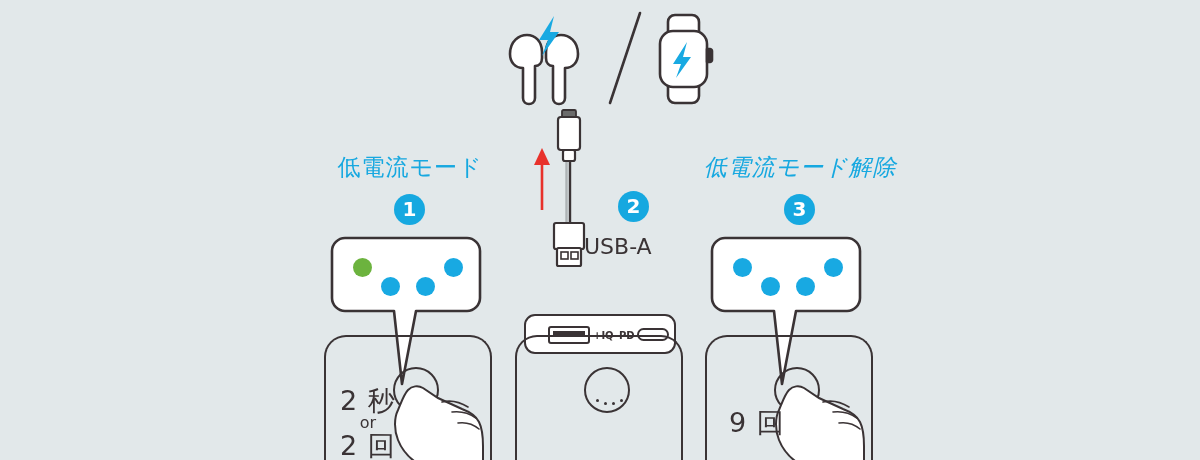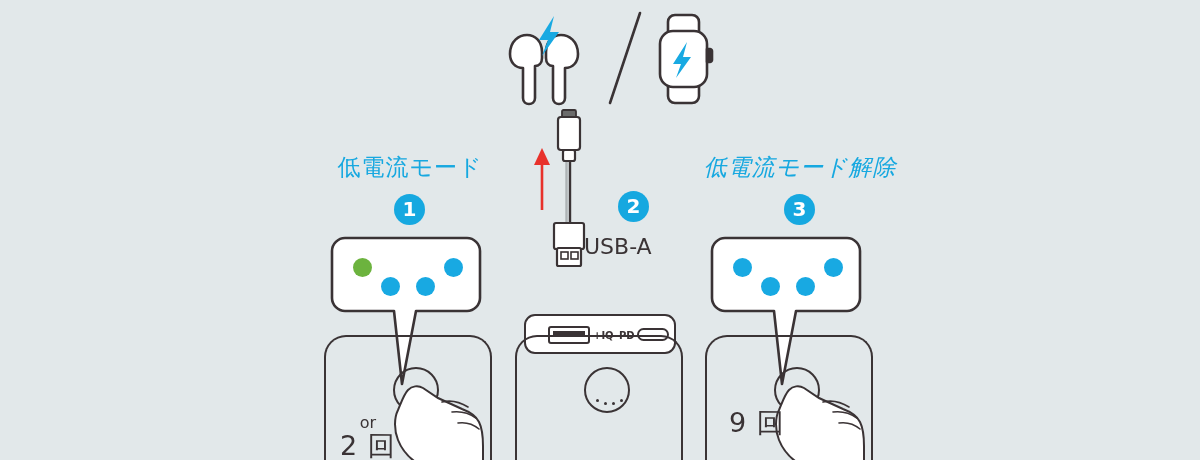--- a/index.html
+++ b/index.html
@@ -256,20 +256,21 @@
   <div class="abs" style="left:380px; top:360px;">
     <svg width="130" height="105" viewBox="0 0 130 105" fill="none">
       <path d="M28 30 C32 26, 38 25, 43 28 L58 38 L82 49 C90 52, 96 56, 99 62 C102 68, 103 78, 103 86 L103 105 L40 105
                C30 99, 22 90, 18 80 C14 70, 14 58, 18 50 C21 43, 24 34, 28 30 Z" fill="#ffffff" stroke="#3a3335" stroke-width="2"></path>
       <path d="M62 42 C70 40, 80 42, 88 47" stroke="#3a3335" stroke-width="1.6" fill="none" stroke-linecap="round"></path>
       <path d="M72 52 C80 51, 89 53, 96 58" stroke="#3a3335" stroke-width="1.6" fill="none" stroke-linecap="round"></path>
       <path d="M78 63 C85 62, 93 64, 99 69" stroke="#3a3335" stroke-width="1.6" fill="none" stroke-linecap="round"></path>
     </svg>
   </div>
 
+  <div class="press-text press-big" style="left:328px; top:383px; width:80px;">2 秒</div>
   <div class="press-text press-small" style="left:328px; top:413px; width:80px;">or</div>
   <div class="press-text press-big" style="left:328px; top:428px; width:80px;">2 回</div>
 
   <div class="device-panel" style="left:515px; top:335px; width:168px; height:125px;"></div>
   <div class="btn-circle" style="left:584px; top:367px;">
     <div class="btn-dot" style="left:10px; top:30px;"></div>
     <div class="btn-dot" style="left:18px; top:33px;"></div>
     <div class="btn-dot" style="left:26px; top:33px;"></div>
     <div class="btn-dot" style="left:34px; top:30px;"></div>
   </div>

